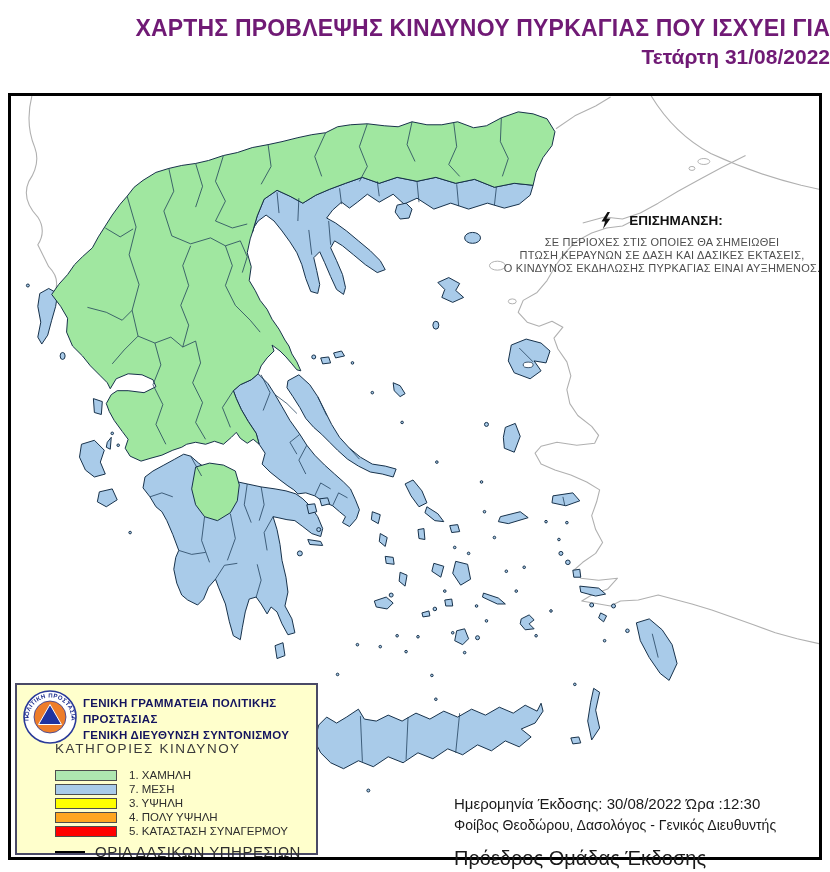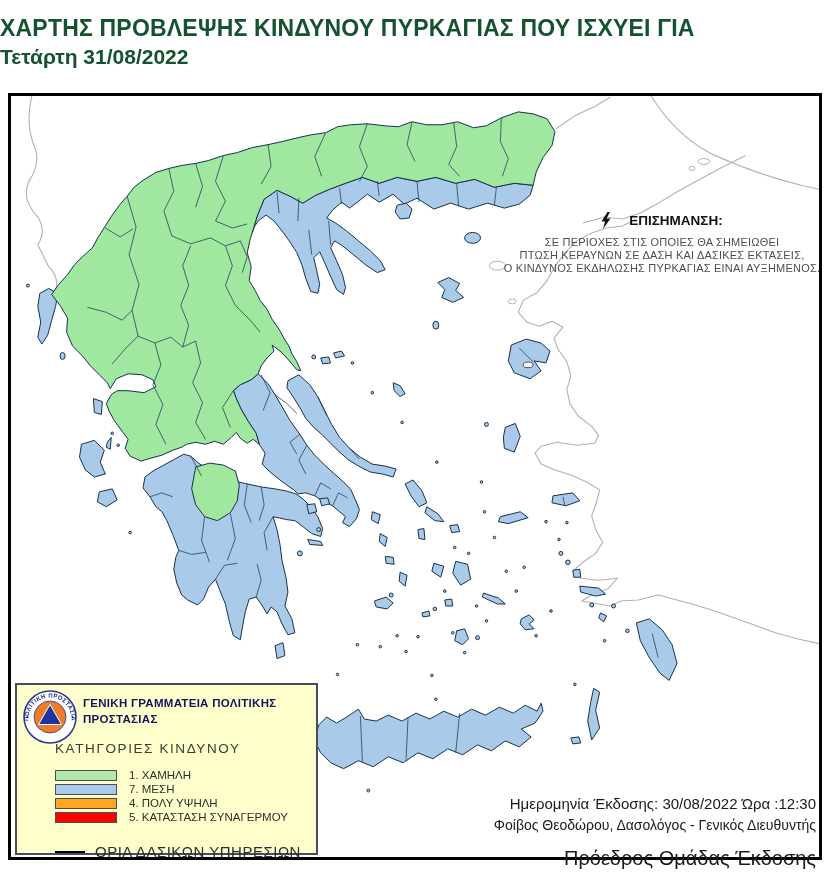--- a/index.html
+++ b/index.html
@@ -1,20 +1,20 @@
 <!DOCTYPE html>
 <html><head>
 <meta charset="utf-8">
 <style>
   html,body{margin:0;padding:0;}
   body{
     width:830px;height:872px;position:relative;background:#ffffff;
     font-family:"Liberation Sans", sans-serif;overflow:hidden;
   }
-  .title-line{position:absolute;left:0;width:830px;text-align:left;color:#14532d;font-weight:bold;}
+  .title-line{position:absolute;left:0;width:830px;text-align:right;color:#701a75;font-weight:bold;}
   #title1{top:15px;font-size:23px;letter-spacing:0.2px;}
   #title2{top:45px;font-size:21px;}
   .map-frame{
     position:absolute;left:8px;top:93px;width:808px;height:761px;
     border:3px solid #000;background:#fff;
   }
   .map-svg{position:absolute;left:0;top:0;width:808px;height:761px;display:block;}
   .regions path, .regions ellipse, .regions circle{stroke:#16304a;stroke-width:1;stroke-linejoin:round;}
   .neighbors path{fill:none;stroke:#b0b0b0;stroke-width:1.1;stroke-linejoin:round;}
   .neighbors ellipse{fill:#ffffff;stroke:#b0b0b0;stroke-width:1;}
@@ -33,21 +33,21 @@
   .org-lines{position:absolute;left:66px;top:10px;font-size:11.5px;font-weight:bold;color:#14145e;letter-spacing:0.3px;line-height:16px;}
   .cat-heading{position:absolute;left:38px;top:56px;font-size:13.5px;color:#3a3a3a;letter-spacing:1.6px;}
   .legend-rows{position:absolute;left:38px;top:83px;}
   .legend-row{display:flex;align-items:center;height:14px;}
   .swatch{width:62px;height:11px;border:1px solid #4d4d4d;box-sizing:border-box;flex:none;}
   .legend-label{margin-left:12px;font-size:11.5px;color:#2e2e2e;white-space:nowrap;}
   .boundary-row{position:absolute;left:38px;top:158px;display:flex;align-items:center;}
   .boundary-line{width:30px;height:2px;background:#000;flex:none;}
   .boundary-label{margin-left:10px;font-size:15px;color:#2e2e2e;letter-spacing:0.5px;}
 
-  .footer{position:absolute;left:443px;top:699px;width:362px;text-align:right;color:#1a1a1a;}
+  .footer{position:absolute;left:443px;top:699px;width:362px;text-align:left;color:#1a1a1a;}
   .footer-issue{font-size:15px;}
   .footer-name{font-size:14px;margin-top:5px;}
   .footer-role{font-size:20px;margin-top:14px;}
 </style>
 </head>
 <body>
 
 <div class="title-line" id="title1">ΧΑΡΤΗΣ ΠΡΟΒΛΕΨΗΣ ΚΙΝΔΥΝΟΥ ΠΥΡΚΑΓΙΑΣ ΠΟΥ ΙΣΧΥΕΙ ΓΙΑ</div>
 <div class="title-line" id="title2">Τετάρτη 31/08/2022</div>
 
@@ -263,30 +263,35 @@
       <text font-size="6" font-weight="bold" fill="#1a2a8a" letter-spacing="0.6">
         <textPath href="#arcBot" startOffset="50%" text-anchor="middle">ΕΛΛΑΔΑ</textPath>
       </text>
       <circle cx="4.5" cy="27" r="0.9" fill="#1a2a8a"></circle>
       <circle cx="49.5" cy="27" r="0.9" fill="#1a2a8a"></circle>
       <circle cx="27" cy="27" r="16" fill="#ee7d2a" stroke="#2a3a9a" stroke-width="0.8"></circle>
       <polygon points="27,14.5 15.5,34.5 38.5,34.5" fill="#20339f" stroke="#ffffff" stroke-width="1"></polygon>
     </svg>
     <div class="org-lines">
       <div>ΓΕΝΙΚΗ ΓΡΑΜΜΑΤΕΙΑ ΠΟΛΙΤΙΚΗΣ ΠΡΟΣΤΑΣΙΑΣ</div>
+      <div>ΓΕΝΙΚΗ ΔΙΕΥΘΥΝΣΗ ΣΥΝΤΟΝΙΣΜΟΥ</div>
     </div>
     <div class="cat-heading">ΚΑΤΗΓΟΡΙΕΣ ΚΙΝΔΥΝΟΥ</div>
     <div class="legend-rows">
       <div class="legend-row">
         <div class="swatch" style="background-color: rgb(174, 231, 176);"></div>
         <div class="legend-label">1. ΧΑΜΗΛΗ</div>
       </div>
       <div class="legend-row">
         <div class="swatch" style="background-color: rgb(169, 203, 233);"></div>
         <div class="legend-label">7. ΜΕΣΗ</div>
+      </div>
+      <div class="legend-row">
+        <div class="swatch" style="background-color: rgb(255, 255, 0);"></div>
+        <div class="legend-label">3. ΥΨΗΛΗ</div>
       </div>
       <div class="legend-row">
         <div class="swatch" style="background-color: rgb(255, 165, 32);"></div>
         <div class="legend-label">4. ΠΟΛΥ ΥΨΗΛΗ</div>
       </div>
       <div class="legend-row">
         <div class="swatch" style="background-color: rgb(255, 0, 0);"></div>
         <div class="legend-label">5. ΚΑΤΑΣΤΑΣΗ ΣΥΝΑΓΕΡΜΟΥ</div>
       </div>
     </div>

